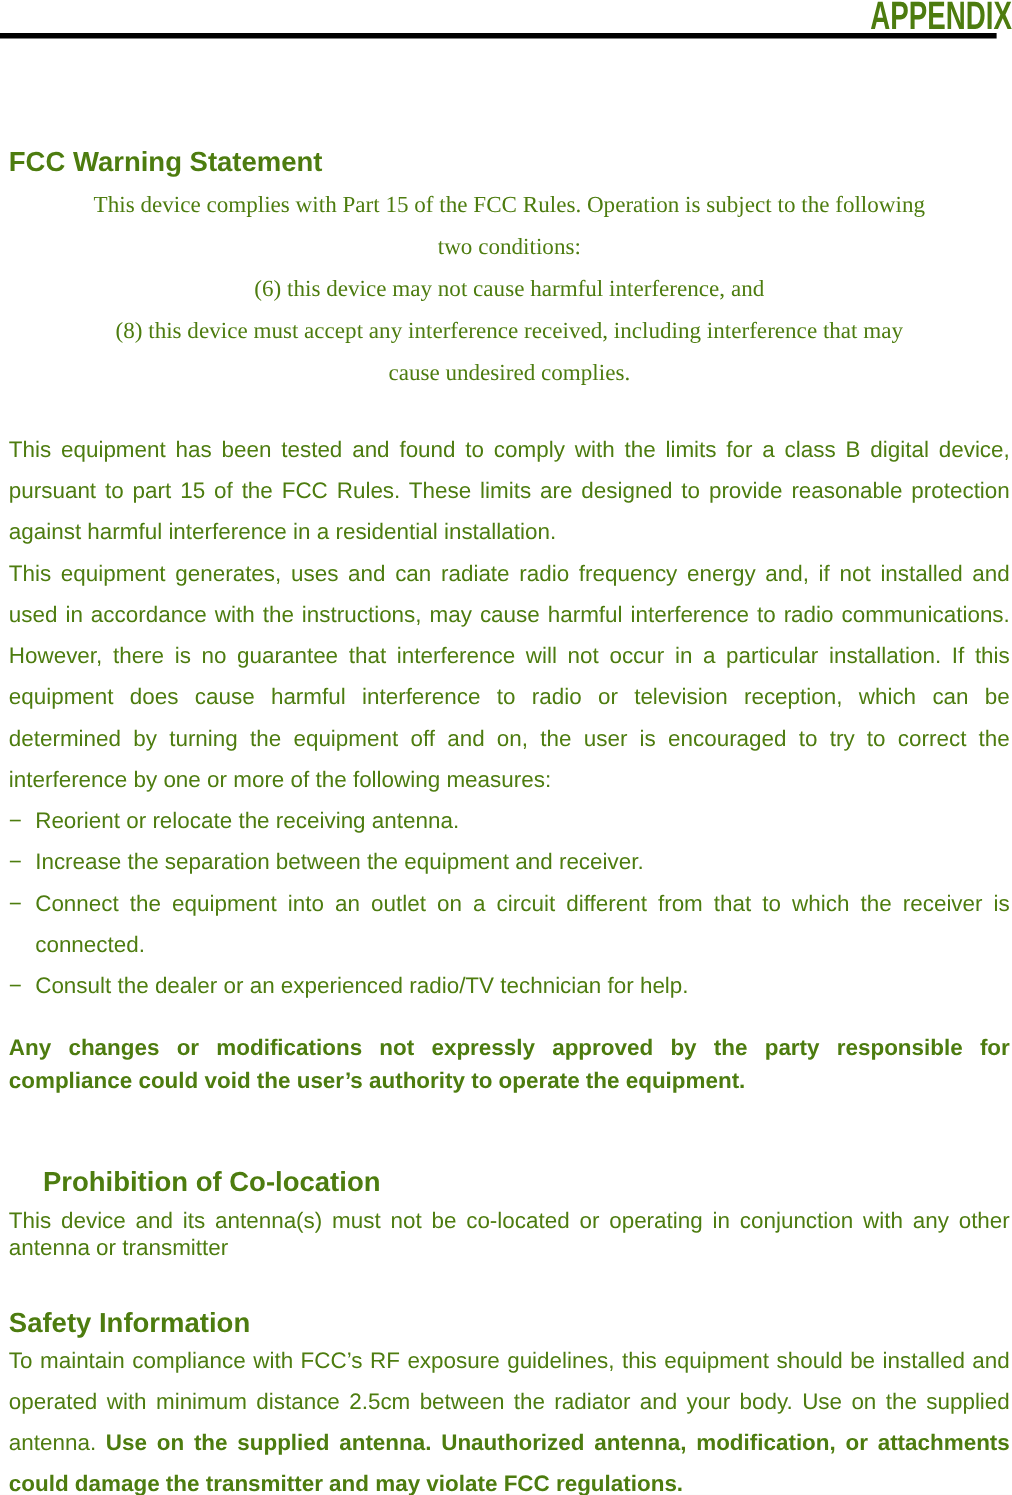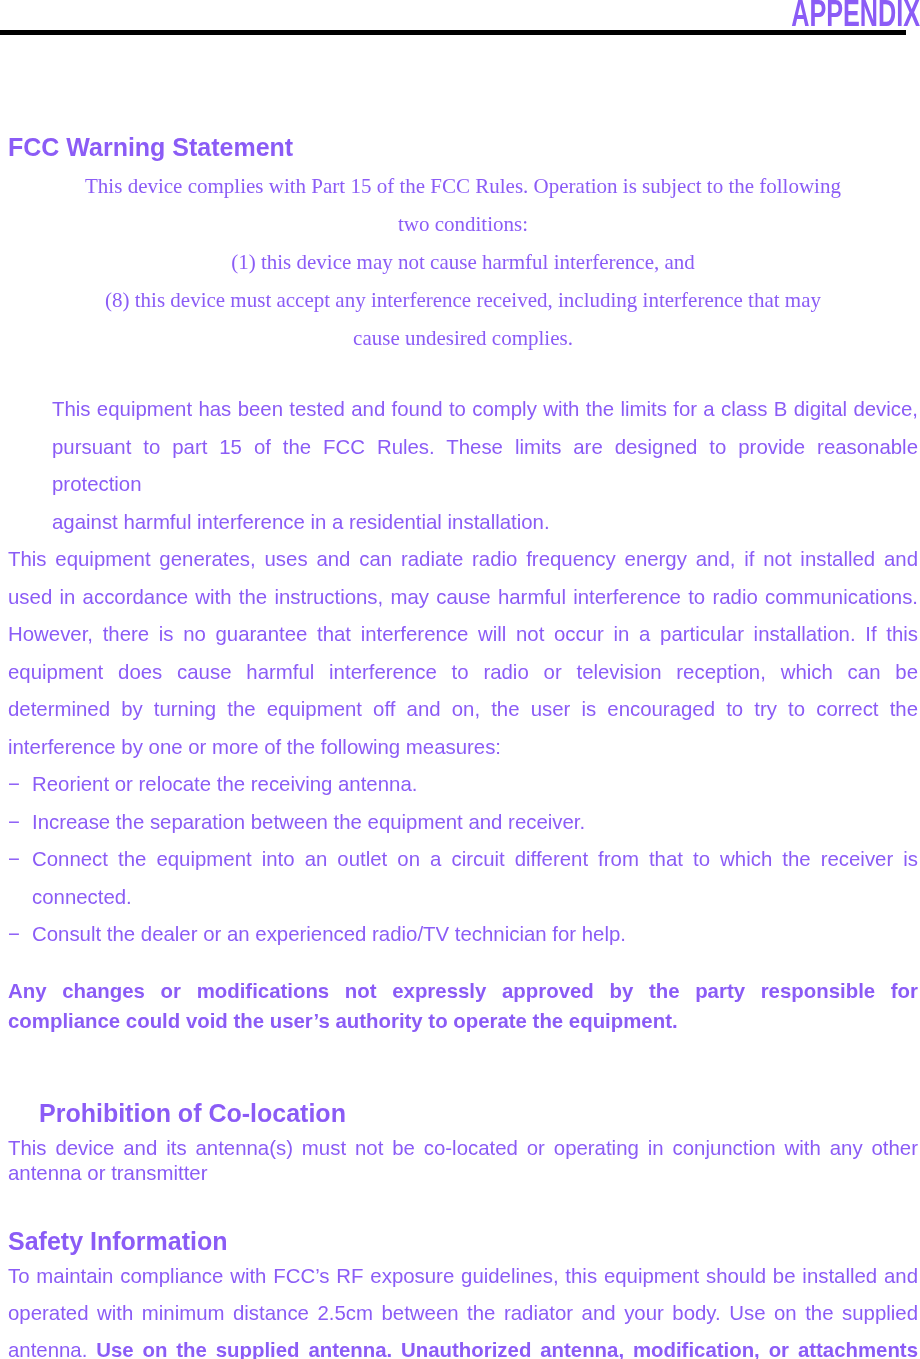--- a/index.html
+++ b/index.html
@@ -2,21 +2,21 @@
 <html><head>
 <meta charset="utf-8">
 <style>
   html, body { margin: 0; padding: 0; background: #e8e8e8; }
   .page {
     position: relative;
     width: 920px;
     height: 1359px;
     margin: 0 auto;
     background: #ffffff;
-    color: #8b5cf6;
+    color: #4d7c0f;
     overflow: hidden;
     font-family: "Liberation Sans", sans-serif;
   }
   
   .appendix-row {
     height: 28px;
     line-height: 28px;
     text-align: right;
     white-space: nowrap;
   }
@@ -51,21 +51,21 @@
 
   .para { font-size: 20.4px; }
   .serif {
     font-family: "Liberation Serif", serif;
     font-size: 21px;
     line-height: 38px;
   }
   .sans { line-height: 37.5px; }
 
   .intro       { margin-top: 7px; text-align: center; }
-  .p-tested    { margin-top: 34px; margin-left: 44px; }
+  .p-tested    { margin-top: 34px; }
   .p-generates { margin-top: 0; }
 
   .measures {
     font-size: 20.4px;
     line-height: 37.5px;
   }
   .measure { position: relative; padding-left: 24px; }
   .measure .marker { position: absolute; left: 0; top: 0; }
 
   .warning {
@@ -92,21 +92,21 @@
     <div class="header-rule"></div>
   </header>
 
   <main class="content">
 
     <h1 class="h fcc-h">FCC Warning Statement</h1>
 
     <div class="para serif intro">
         <div class="tl">This device complies with Part 15 of the FCC Rules. Operation is subject to the following</div>
         <div class="tl">two conditions:</div>
-        <div class="tl">(1) this device may not cause harmful interference, and</div>
+        <div class="tl">(6) this device may not cause harmful interference, and</div>
         <div class="tl">(8) this device must accept any interference received, including interference that may</div>
         <div class="tl">cause undesired complies.</div>
       </div>
 
     <div class="para sans p-tested">
         <div class="tl jl">This equipment has been tested and found to comply with the limits for a class B digital device,</div>
         <div class="tl jl">pursuant to part 15 of the FCC Rules. These limits are designed to provide reasonable protection</div>
         <div class="tl">against harmful interference in a residential installation.</div>
       </div>
 

